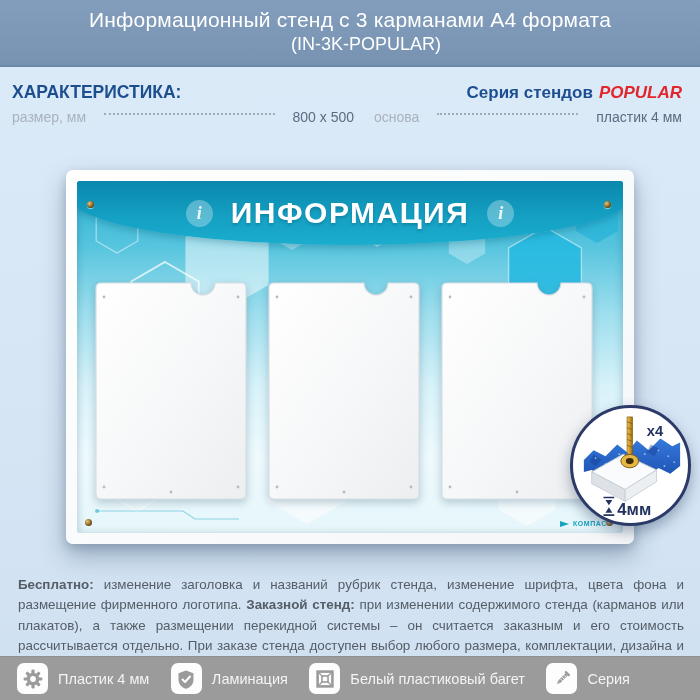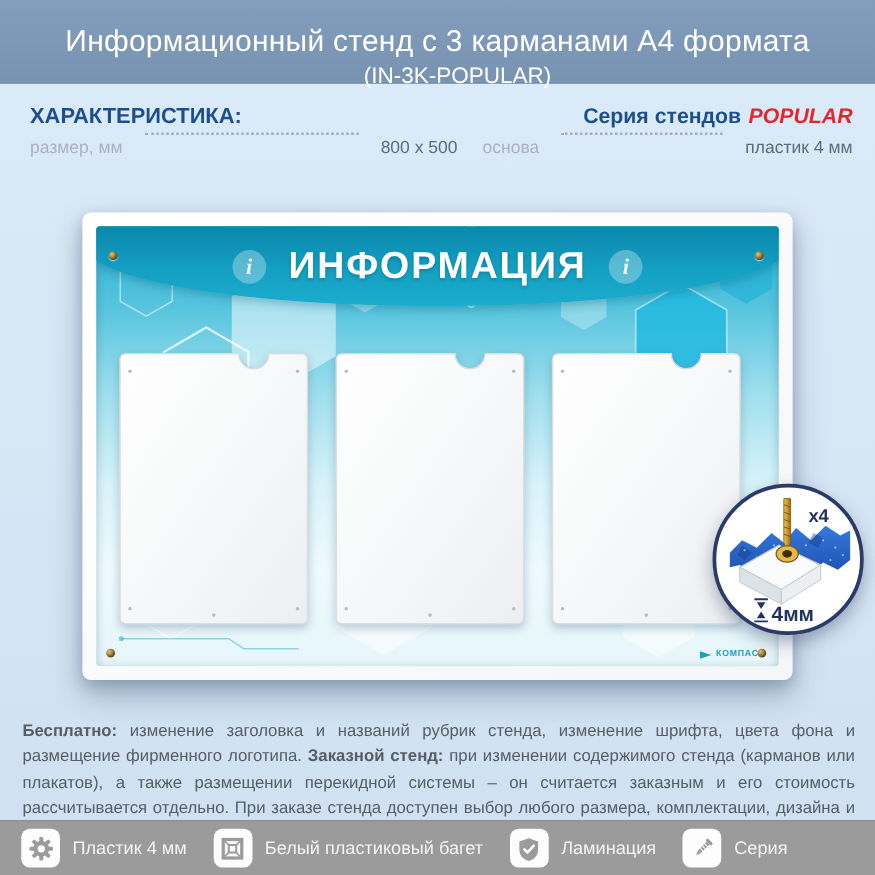--- a/index.html
+++ b/index.html
@@ -9,30 +9,30 @@
     font-family:"Liberation Sans",sans-serif;
     background:linear-gradient(180deg,#dcebf8 0%,#d7e6f5 55%,#cfe0f1 100%);
   }
   
   .titlebar{
     position:absolute; top:0; left:0; right:0; height:67px;
     background:linear-gradient(#839ebc,#7793b1);
     border-bottom:2px solid #6d89a8;
     color:#fff; text-align:center;
   }
-  .titlebar .t1{ font-size:24px; padding-top:20px; letter-spacing:.2px; }
+  .titlebar .t1{ font-size:21px; padding-top:8px; letter-spacing:.2px; }
   .titlebar .t2{ font-size:18px; margin-top:2px;margin-left:32px; }
   
-  .specs{ position:absolute; top:82px; left:24px; right:18px; }
+  .specs{ position:absolute; top:82px; left:12px; right:18px; }
   .specs-row1{ display:flex; justify-content:space-between; align-items:baseline; }
   .specs-h{ color:#1d4f90; font-size:17.5px; font-weight:bold; }
   .series{ font-size:17px; font-weight:bold; color:#1d4f90; }
   .series .red{ color:#e2262c; margin-left:6px;font-style:italic; }
   .specs-row2{ display:flex; margin-top:6px; font-size:14px; }
-  .spec{ display:flex; align-items:flex-start;gap:12px; }
+  .spec{ display:flex; align-items:center;gap:12px; }
   .spec.left{ flex:0 0 342px; }
   .spec.right{ flex:1; margin-left:20px; }
   .spec-label{ color:#a9b2bd; }
   .leader{ flex:1; border-bottom:2px dotted #a3adb8; margin:0 6px; transform:translateY(-3px); }
   .spec-value{ color:#5d6b82; }
   
   .board{
     position:absolute; left:66px; top:170px; width:568px; height:374px;
     background:linear-gradient(145deg,#ffffff,#f4f6f8);
     border-radius:7px;
@@ -73,21 +73,21 @@
   .pocket.p1{ left:18px; } .pocket.p2{ left:191px; } .pocket.p3{ left:364px; }
   .brand{
     position:absolute; right:16px; bottom:6px; z-index:2;
     display:flex; align-items:center; gap:4px;
     color:#18a2bf; font-size:7px; font-weight:bold; letter-spacing:.6px;
   }
   .brand-glyph{ width:0; height:0; border-left:9px solid #18a2bf;
     border-top:3px solid transparent; border-bottom:3px solid transparent; }
   
   .detail{
-    position:absolute; left:570px; top:387px; width:121px; height:121px; z-index:6;
+    position:absolute; left:570px; top:405px; width:121px; height:121px; z-index:6;
     border-radius:50%; background:#fff; border:3.5px solid #2b3a68;
     box-shadow:0 6px 14px rgba(60,80,110,.45);
     display:flex; align-items:center; justify-content:center;
   }
   
   .desc{
     position:absolute; left:18px; right:16px; top:575px;
     font-size:13.4px; line-height:1.52; color:#555d66; text-align:justify;
   }
   .desc b{ font-weight:bold; }
@@ -304,37 +304,37 @@
           </g>
           <circle cx="10" cy="10" r="2.9" fill="#fff"></circle>
         </svg>
       </span>
       <span class="f-label">Пластик 4 мм</span>
     </div>
 
 
     <div class="f-item">
       <span class="tile">
+        <svg viewBox="0 0 20 20" width="20" height="20">
+          <path d="M10,1.5 L17.5,4.2 V10.5 C17.5,15.5 14.3,18.3 10,19.8 C5.7,18.3 2.5,15.5 2.5,10.5 V4.2 Z" fill="#9b9b9b"></path>
+          <polyline points="6.5,10.5 9,13 14,7.5" fill="none" stroke="#fff" stroke-width="2" stroke-linecap="round" stroke-linejoin="round"></polyline>
+        </svg>
+      </span>
+      <span class="f-label">Ламинация</span>
+    </div>
+
+    <div class="f-item">
+      <span class="tile">
         <svg viewBox="0 0 20 20" width="20" height="20" fill="none" stroke="#9b9b9b">
           <rect x="2.6" y="2.6" width="14.8" height="14.8" stroke-width="2.6"></rect>
           <rect x="7" y="7" width="6" height="6" stroke-width="1.6"></rect>
           <path d="M4,4 L7.3,7.3 M16,4 L12.7,7.3 M4,16 L7.3,12.7 M16,16 L12.7,12.7" stroke-width="1.3"></path>
         </svg>
       </span>
       <span class="f-label">Белый пластиковый багет</span>
-    </div>
-
-    <div class="f-item">
-      <span class="tile">
-        <svg viewBox="0 0 20 20" width="20" height="20">
-          <path d="M10,1.5 L17.5,4.2 V10.5 C17.5,15.5 14.3,18.3 10,19.8 C5.7,18.3 2.5,15.5 2.5,10.5 V4.2 Z" fill="#9b9b9b"></path>
-          <polyline points="6.5,10.5 9,13 14,7.5" fill="none" stroke="#fff" stroke-width="2" stroke-linecap="round" stroke-linejoin="round"></polyline>
-        </svg>
-      </span>
-      <span class="f-label">Ламинация</span>
     </div>
 
     <div class="f-item">
       <span class="tile">
         <svg viewBox="0 0 20 20" width="20" height="20">
           <g transform="rotate(45 10 10)">
             <rect x="6.8" y="1.2" width="6.4" height="2.4" rx="1.1" fill="#9b9b9b"></rect>
             <rect x="8.4" y="3.6" width="3.2" height="10" fill="#9b9b9b"></rect>
             <polygon points="8.4,13.6 11.6,13.6 10,17.2" fill="#9b9b9b"></polygon>
             <path d="M8.4,6 h3.2 M8.4,8.5 h3.2 M8.4,11 h3.2" stroke="#fdfdfd" stroke-width="0.9"></path>

